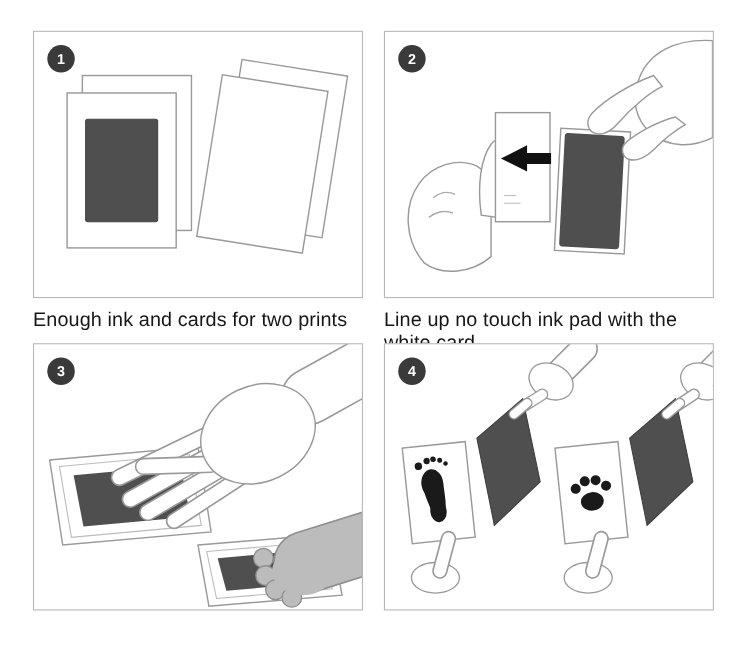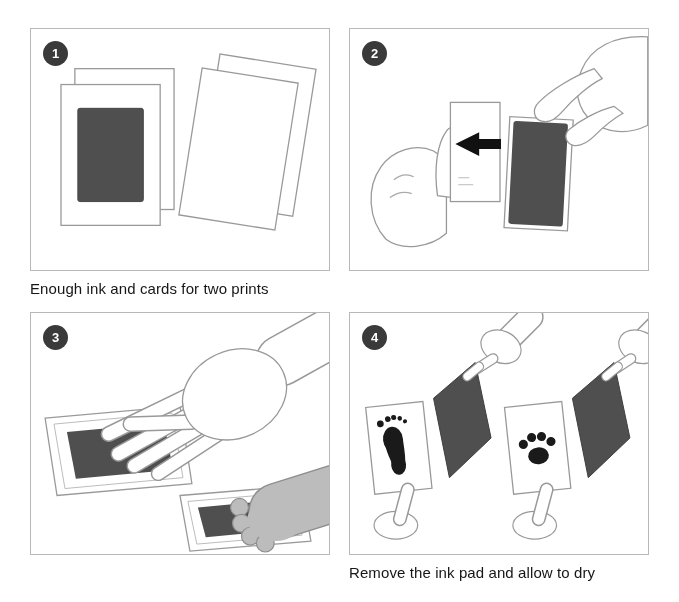--- a/index.html
+++ b/index.html
@@ -32,21 +32,21 @@
     border-radius: 50%;
     background: #3a3a3a;
     color: #ffffff;
     font-size: 13px; font-weight: bold;
     display: flex; align-items: center; justify-content: center;
     line-height: 1;
   }
   .illus { position: absolute; left: 0; top: 0; width: 298px; height: 241px; }
   .caption {
     margin-top: 9px;
-    font-size: 15px;
+    font-size: 18px;
     color: #161616;
     letter-spacing: 0.1px;
   }
 </style>
 </head>
 <body>
 
 <div class="sheet">
   <div class="grid">
 
@@ -93,20 +93,21 @@
           <polygon points="152,111 152,121 130,121 130,128 106,116 130,104 130,111" fill="#111111"></polygon>
 
           <g fill="#ffffff" stroke="#999999" stroke-width="1.3">
             <path d="M 300 8 C 266 6 242 19 233 42 C 225 61 229 81 244 93 C 258 105 280 107 300 97 Z"></path>
             <path d="M 246 40 C 224 48 202 62 190 74 C 183 81 185 91 193 93 C 200 95 208 90 214 83 C 226 69 242 56 254 50 Z"></path>
             <path d="M 266 78 C 250 82 232 92 221 101 C 215 106 217 115 224 117 C 231 119 240 114 247 107 C 256 98 268 89 275 85 Z"></path>
           </g>
         </svg>
         <div class="badge">2</div>
       </div>
+      <div class="caption">Line up no touch ink pad with the white card</div>
     </div>
 
     <div class="cell">
       <div class="panel">
         <svg class="illus" viewBox="0 0 300 243">
 
           <g>
             <polygon points="14,106 150,94 162,172 26,184" fill="#ffffff" stroke="#999999" stroke-width="1.3"></polygon>
             <polygon points="23,112 142,101 153,166 34,177" fill="none" stroke="#bbbbbb" stroke-width="1"></polygon>
             <polygon points="36,120 134,111 143,158 45,167" fill="#4f4f4f"></polygon>
@@ -208,17 +209,16 @@
                 <circle cx="194" cy="125" r="4.6"></circle>
                 <circle cx="203" cy="131" r="4.6"></circle>
               </g>
             </g>
             <line x1="190" y1="208" x2="198" y2="178" stroke="#999999" stroke-width="14" stroke-linecap="round"></line>
             <line x1="190" y1="208" x2="198" y2="178" stroke="#ffffff" stroke-width="11" stroke-linecap="round"></line>
           </g>
         </svg>
         <div class="badge">4</div>
       </div>
-      <div class="caption">Remove the ink pad and allow to dry</div>
     </div>
 
   </div>
 </div>
 
 </body></html>

